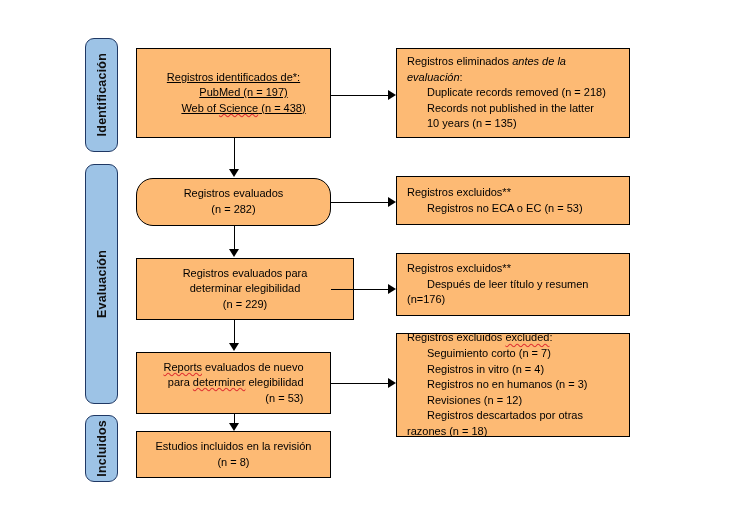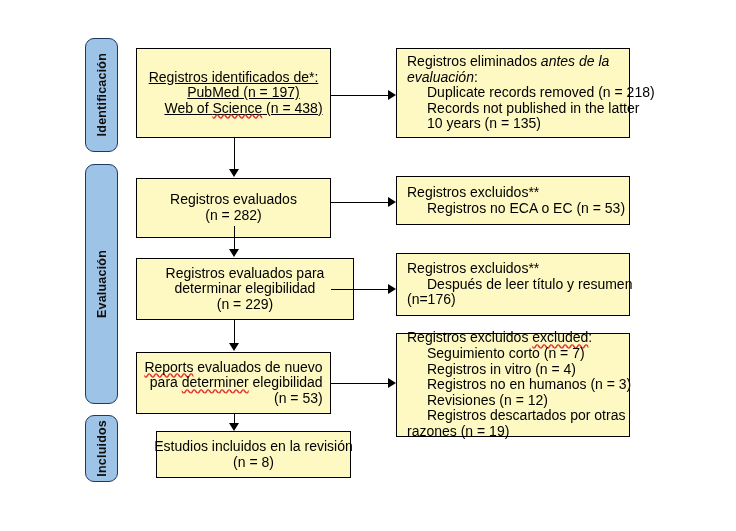--- a/index.html
+++ b/index.html
@@ -37,23 +37,23 @@
     font-weight: bold;
     color: #0f0f0f;
     letter-spacing: 0.2px;
     white-space: nowrap;
   }
 
   
   .box {
     position: absolute;
     box-sizing: border-box;
-    background: #fef9c3;
+    background: #fdba74;
     border: 1.4px solid #000000;
-    font-size: 14px;
+    font-size: 11px;
     line-height: 15.6px;
     display: flex;
     flex-direction: column;
     justify-content: center;
   }
   .box.center { align-items: center; text-align: center; }
   .box.center .lines { padding: 0 6px; }
   .box.left   { align-items: flex-start; text-align: left; }
   .box.left .lines { padding: 0 10px; width: 100%; box-sizing: border-box; }
 
@@ -127,21 +127,21 @@
       <div class="ln"><span class="it">evaluación</span><span>:</span></div>
       <div class="ln ind">Duplicate records removed (n = 218)</div>
       <div class="ln ind">Records not published in the latter</div>
       <div class="ln ind">10 years (n = 135)</div>
     </div>
   </div>
 
   <div class="vline" style="left:234px; top:138px; height:32px;"></div>
   <div class="arrow-down" style="left:229px; top:169px;"></div>
 
-  <div class="box center" style="left:136px; top:178px; width:195px; height:60px;">
+  <div class="box center" style="left:136px; top:178px; width:195px; height:48px;border-radius:17px;">
     <div class="lines">
       <div class="ln">Registros evaluados</div>
       <div class="ln">(n = 282)</div>
     </div>
   </div>
 
   <div class="hline" style="left:331px; top:202px; width:57px;"></div>
   <div class="arrow-right" style="left:388px; top:197px;"></div>
 
   <div class="box left" style="left:396px; top:176px; width:234px; height:49px;">
@@ -188,27 +188,27 @@
   <div class="arrow-right" style="left:388px; top:378px;"></div>
 
   <div class="box left" style="left:396px; top:333px; width:234px; height:104px;">
     <div class="lines">
       <div class="ln"><span>Registros excluidos </span><span class="sp">excluded</span><span>:</span></div>
       <div class="ln ind">Seguimiento corto (n = 7)</div>
       <div class="ln ind">Registros in vitro (n = 4)</div>
       <div class="ln ind">Registros no en humanos (n = 3)</div>
       <div class="ln ind">Revisiones (n = 12)</div>
       <div class="ln ind">Registros descartados por otras</div>
-      <div class="ln">razones (n = 19)</div>
+      <div class="ln">razones (n = 18)</div>
     </div>
   </div>
 
   <div class="vline" style="left:234px; top:414px; height:10px;"></div>
   <div class="arrow-down" style="left:229px; top:423px;"></div>
 
-  <div class="box center" style="left:136px; top:431px; width:195px; height:47px;margin-left:20px;">
+  <div class="box center" style="left:136px; top:431px; width:195px; height:47px;">
     <div class="lines">
       <div class="ln">Estudios incluidos en la revisión</div>
       <div class="ln">(n = 8)</div>
     </div>
   </div>
 
 </div>
 
 </body></html>

